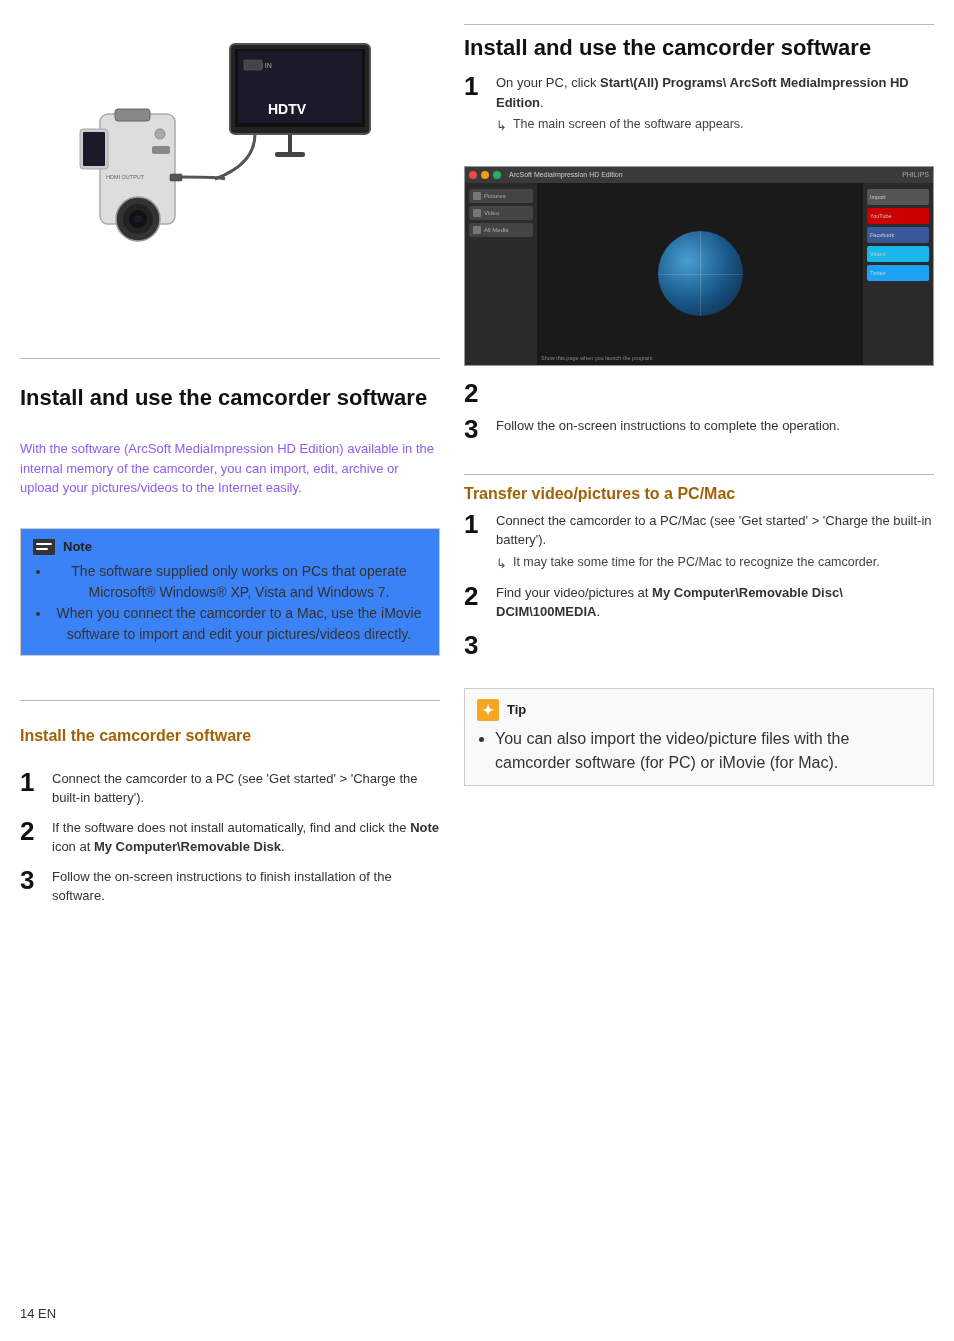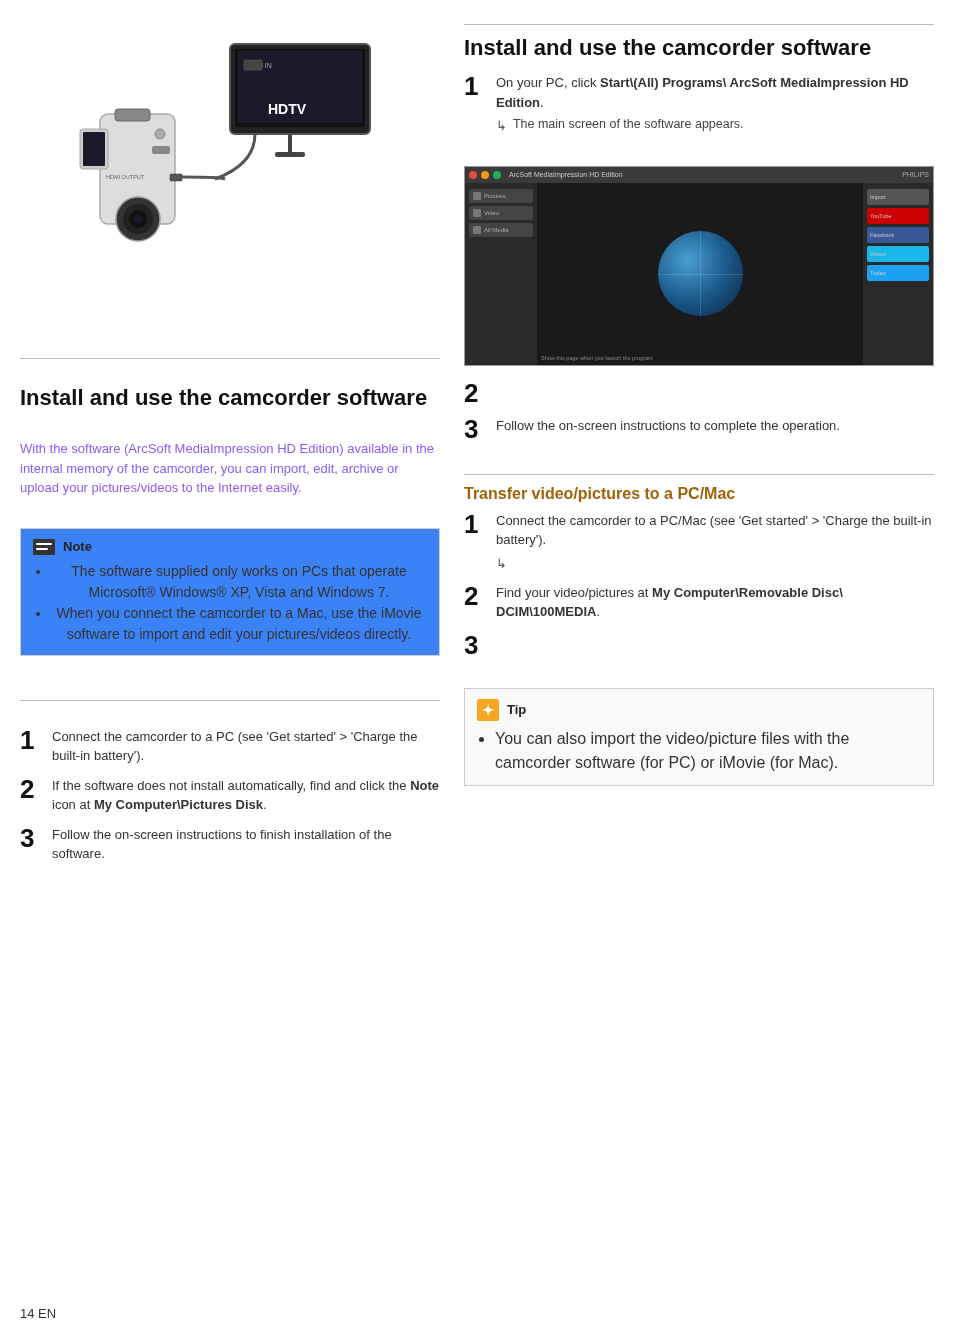--- a/index.html
+++ b/index.html
@@ -360,32 +360,33 @@
         <span>Note</span>
       </div>
       <ul class="note-list">
         <li>The software supplied only works on PCs that operate Microsoft® Windows® XP, Vista and Windows 7.</li>
         <li>When you connect the camcorder to a Mac, use the iMovie software to import and edit your pictures/videos directly.</li>
       </ul>
     </div>
 
     <hr class="section-divider">
 
+    <h3 class="sub-section-heading">Install the camcorder software</h3>
 
     <ul class="steps-list">
       <li class="step-item">
         <span class="step-number">1</span>
         <div class="step-content">
           <span>Connect the camcorder to a PC (see 'Get started' &gt; 'Charge the built-in battery').</span>
         </div>
       </li>
       <li class="step-item">
         <span class="step-number">2</span>
         <div class="step-content">
-          If the software does not install automatically, find and click the <strong>Note</strong> icon at <strong>My Computer\Pictures Disk</strong>.
+          If the software does not install automatically, find and click the <strong>Note</strong> icon at <strong>My Computer\Removable Disk</strong>.
         </div>
       </li>
       <li class="step-item">
         <span class="step-number">3</span>
         <div class="step-content">
           <span>Follow the on-screen instructions to finish installation of the software.</span>
         </div>
       </li>
     </ul>
 
@@ -470,20 +471,21 @@
 
     <h3 class="sub-section-heading">Transfer video/pictures to a PC/Mac</h3>
 
     <ul class="steps-list">
       <li class="step-item">
         <span class="step-number">1</span>
         <div class="step-content">
           Connect the camcorder to a PC/Mac (see 'Get started' &gt; 'Charge the built-in battery').
           <div class="step-sub">
             <span class="step-sub-arrow">↳</span>
+            <span>It may take some time for the PC/Mac to recognize the camcorder.</span>
           </div>
         </div>
       </li>
       <li class="step-item">
         <span class="step-number">2</span>
         <div class="step-content">
           Find your video/pictures at <strong>My Computer\Removable Disc\ DCIM\100MEDIA</strong>.
         </div>
       </li>
       <li class="step-item">

